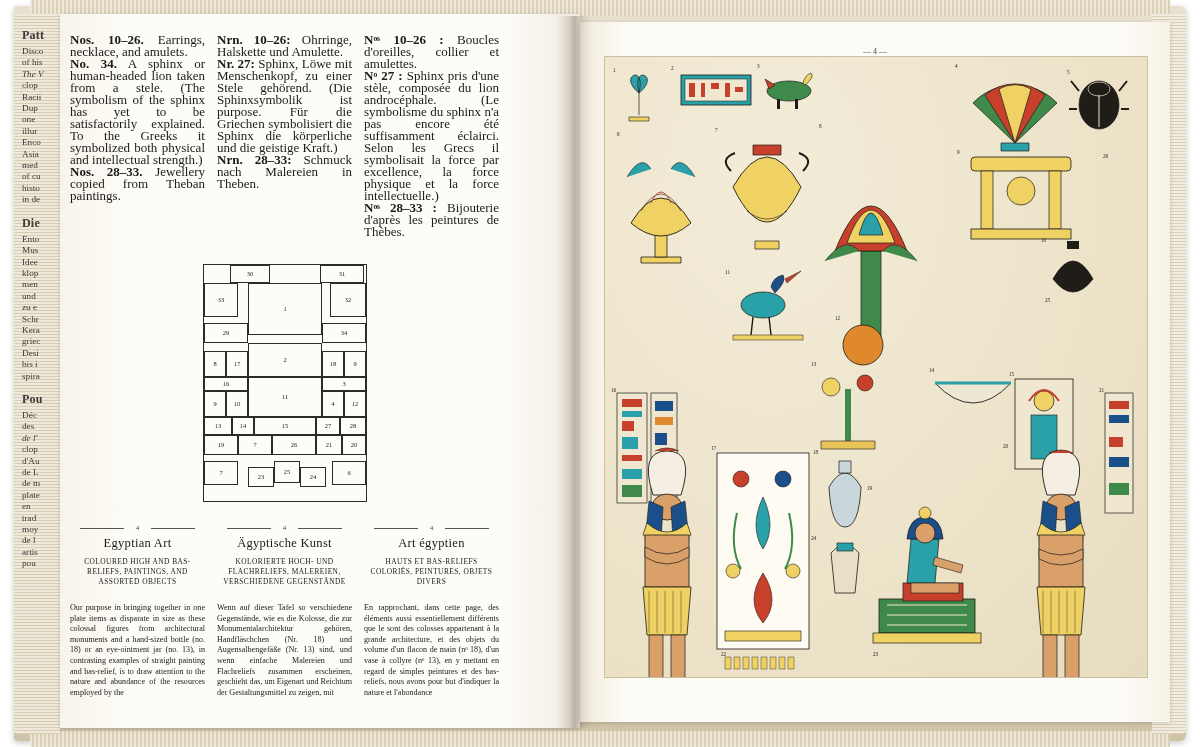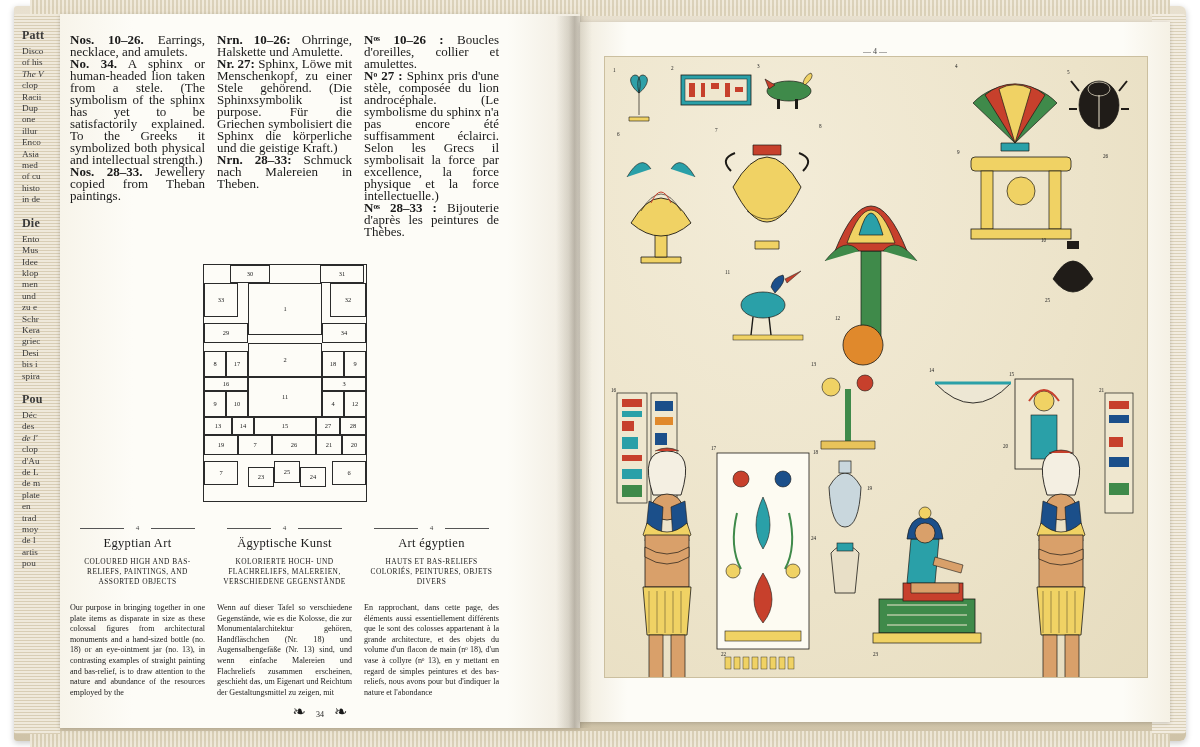--- a/index.html
+++ b/index.html
@@ -425,25 +425,20 @@
       </div>
       <div class="col">
         <div class="rule">4</div>
         <div class="lang-title">Art égyptien</div>
         <div class="sub-title">HAUTS ET BAS-RELIEFS COLORIÉS, PEINTURES, OBJETS DIVERS</div>
         <div class="body-txt">En rapprochant, dans cette page, des éléments aussi essentiellement différents que le sont des colosses appartenant à la grande architecture, et des objets du volume d'un flacon de main (nᵒ 18), d'un vase à collyre (nᵒ 13), en y mettant en regard de simples peintures et des bas-reliefs, nous avons pour but d'indiquer la nature et l'abondance</div>
       </div>
     </div>
   </div>
 
-  <div style="position:absolute; bottom:26px; left:60px; width:520px; text-align:center;">
-    <span class="orn">❧</span>
-    <span style="font-size:8px; margin:0 6px;">34</span>
-    <span class="orn">❧</span>
-  </div>
 
   <div style="position:absolute; top:40px; left:580px; width:590px; text-align:center;">
     <span style="font-size:8px; color:#444;">—&nbsp;</span><span style="font-size:8px; color:#444;">4</span><span style="font-size:8px; color:#444;">&nbsp;—</span>
   </div>
 
   <div class="plate">
     <div class="plate-bg"></div>
 
     <svg width="542" height="620" viewBox="0 0 542 620" style="position:absolute; left:0; top:0;">
 

